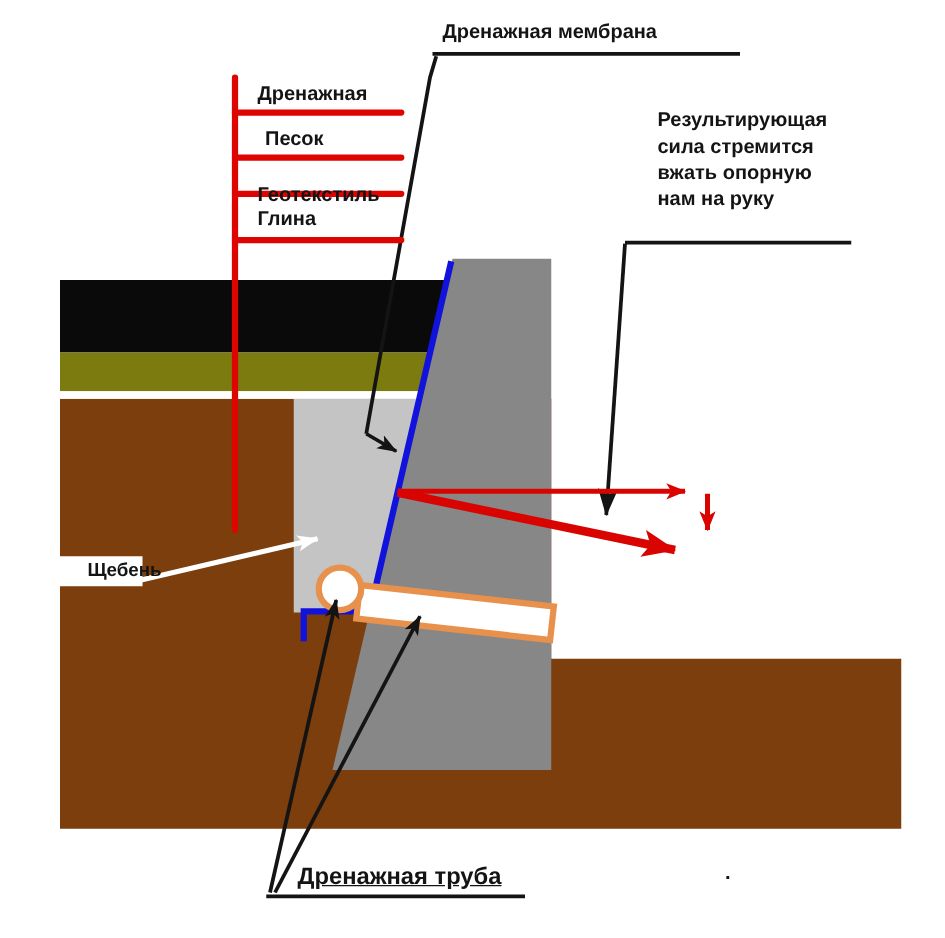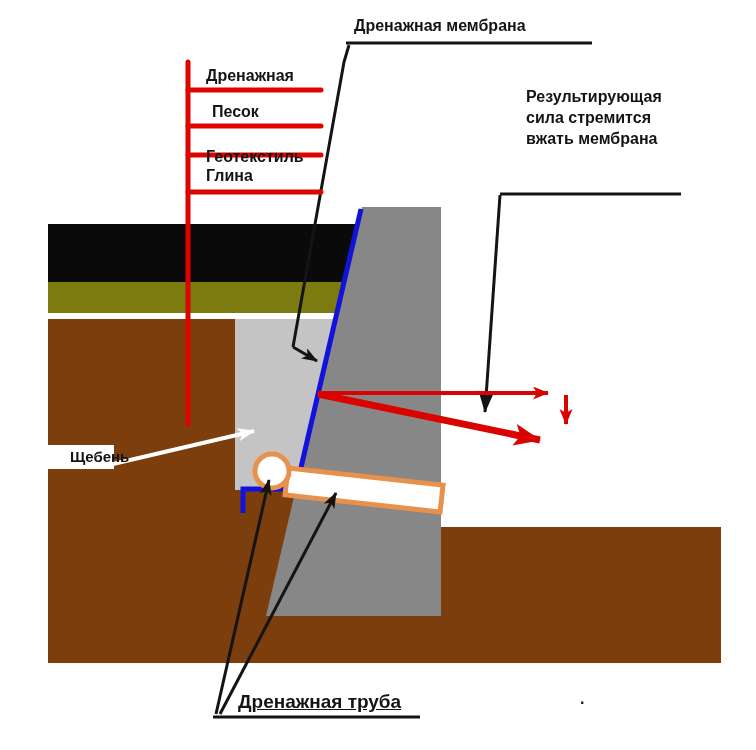--- a/index.html
+++ b/index.html
@@ -112,21 +112,22 @@
   <div class="lbl title-lbl">Дренажная мембрана</div>
 
   <div class="lbl layer-lbl l0">Дренажная</div>
   <div class="lbl layer-lbl l1">Песок</div>
   <div class="lbl layer-lbl l2">Геотекстиль</div>
   <div class="lbl layer-lbl l3">Глина</div>
 
   <div class="note">
     <div>Результирующая</div>
     <div>сила стремится</div>
-    <div>вжать мембрана</div>
+    <div>вжать опорную</div>
+    <div>нам на руку</div>
   </div>
 
   <div class="gravel-box">
     <span>Щебень</span>
   </div>
 
   <div class="lbl pipe-lbl">Дренажная труба</div>
 
   <span class="period">.</span>
 </div>

